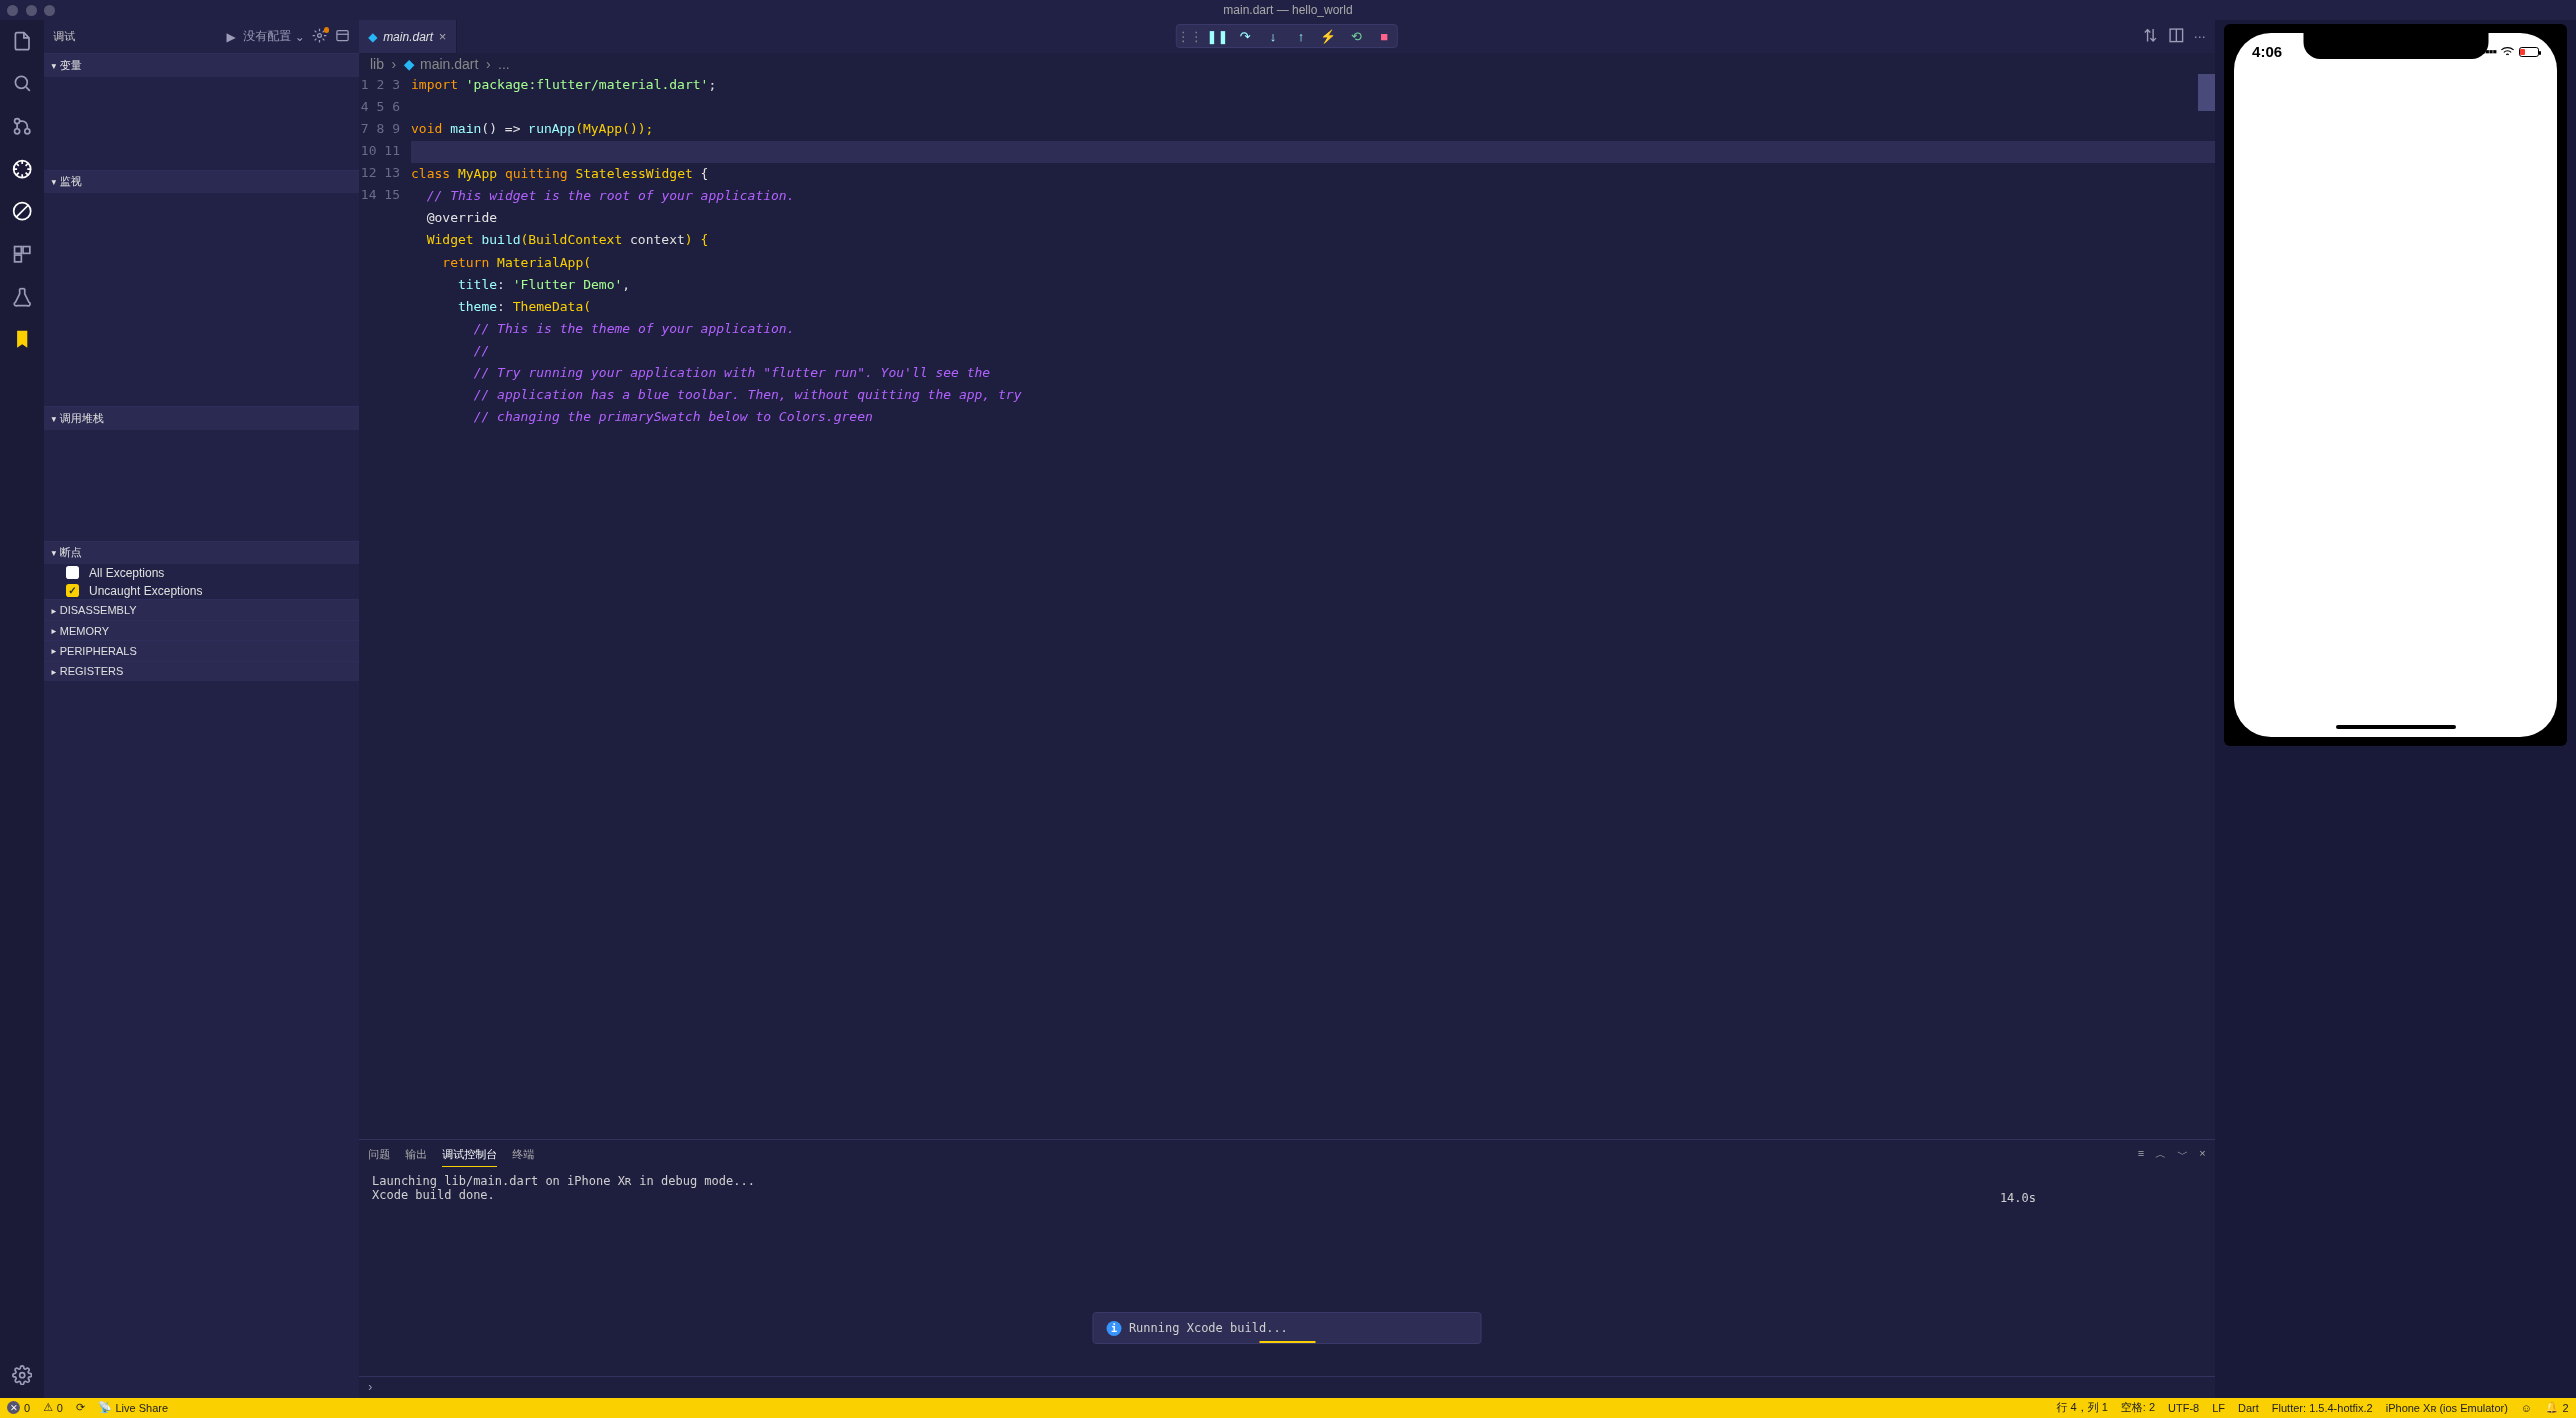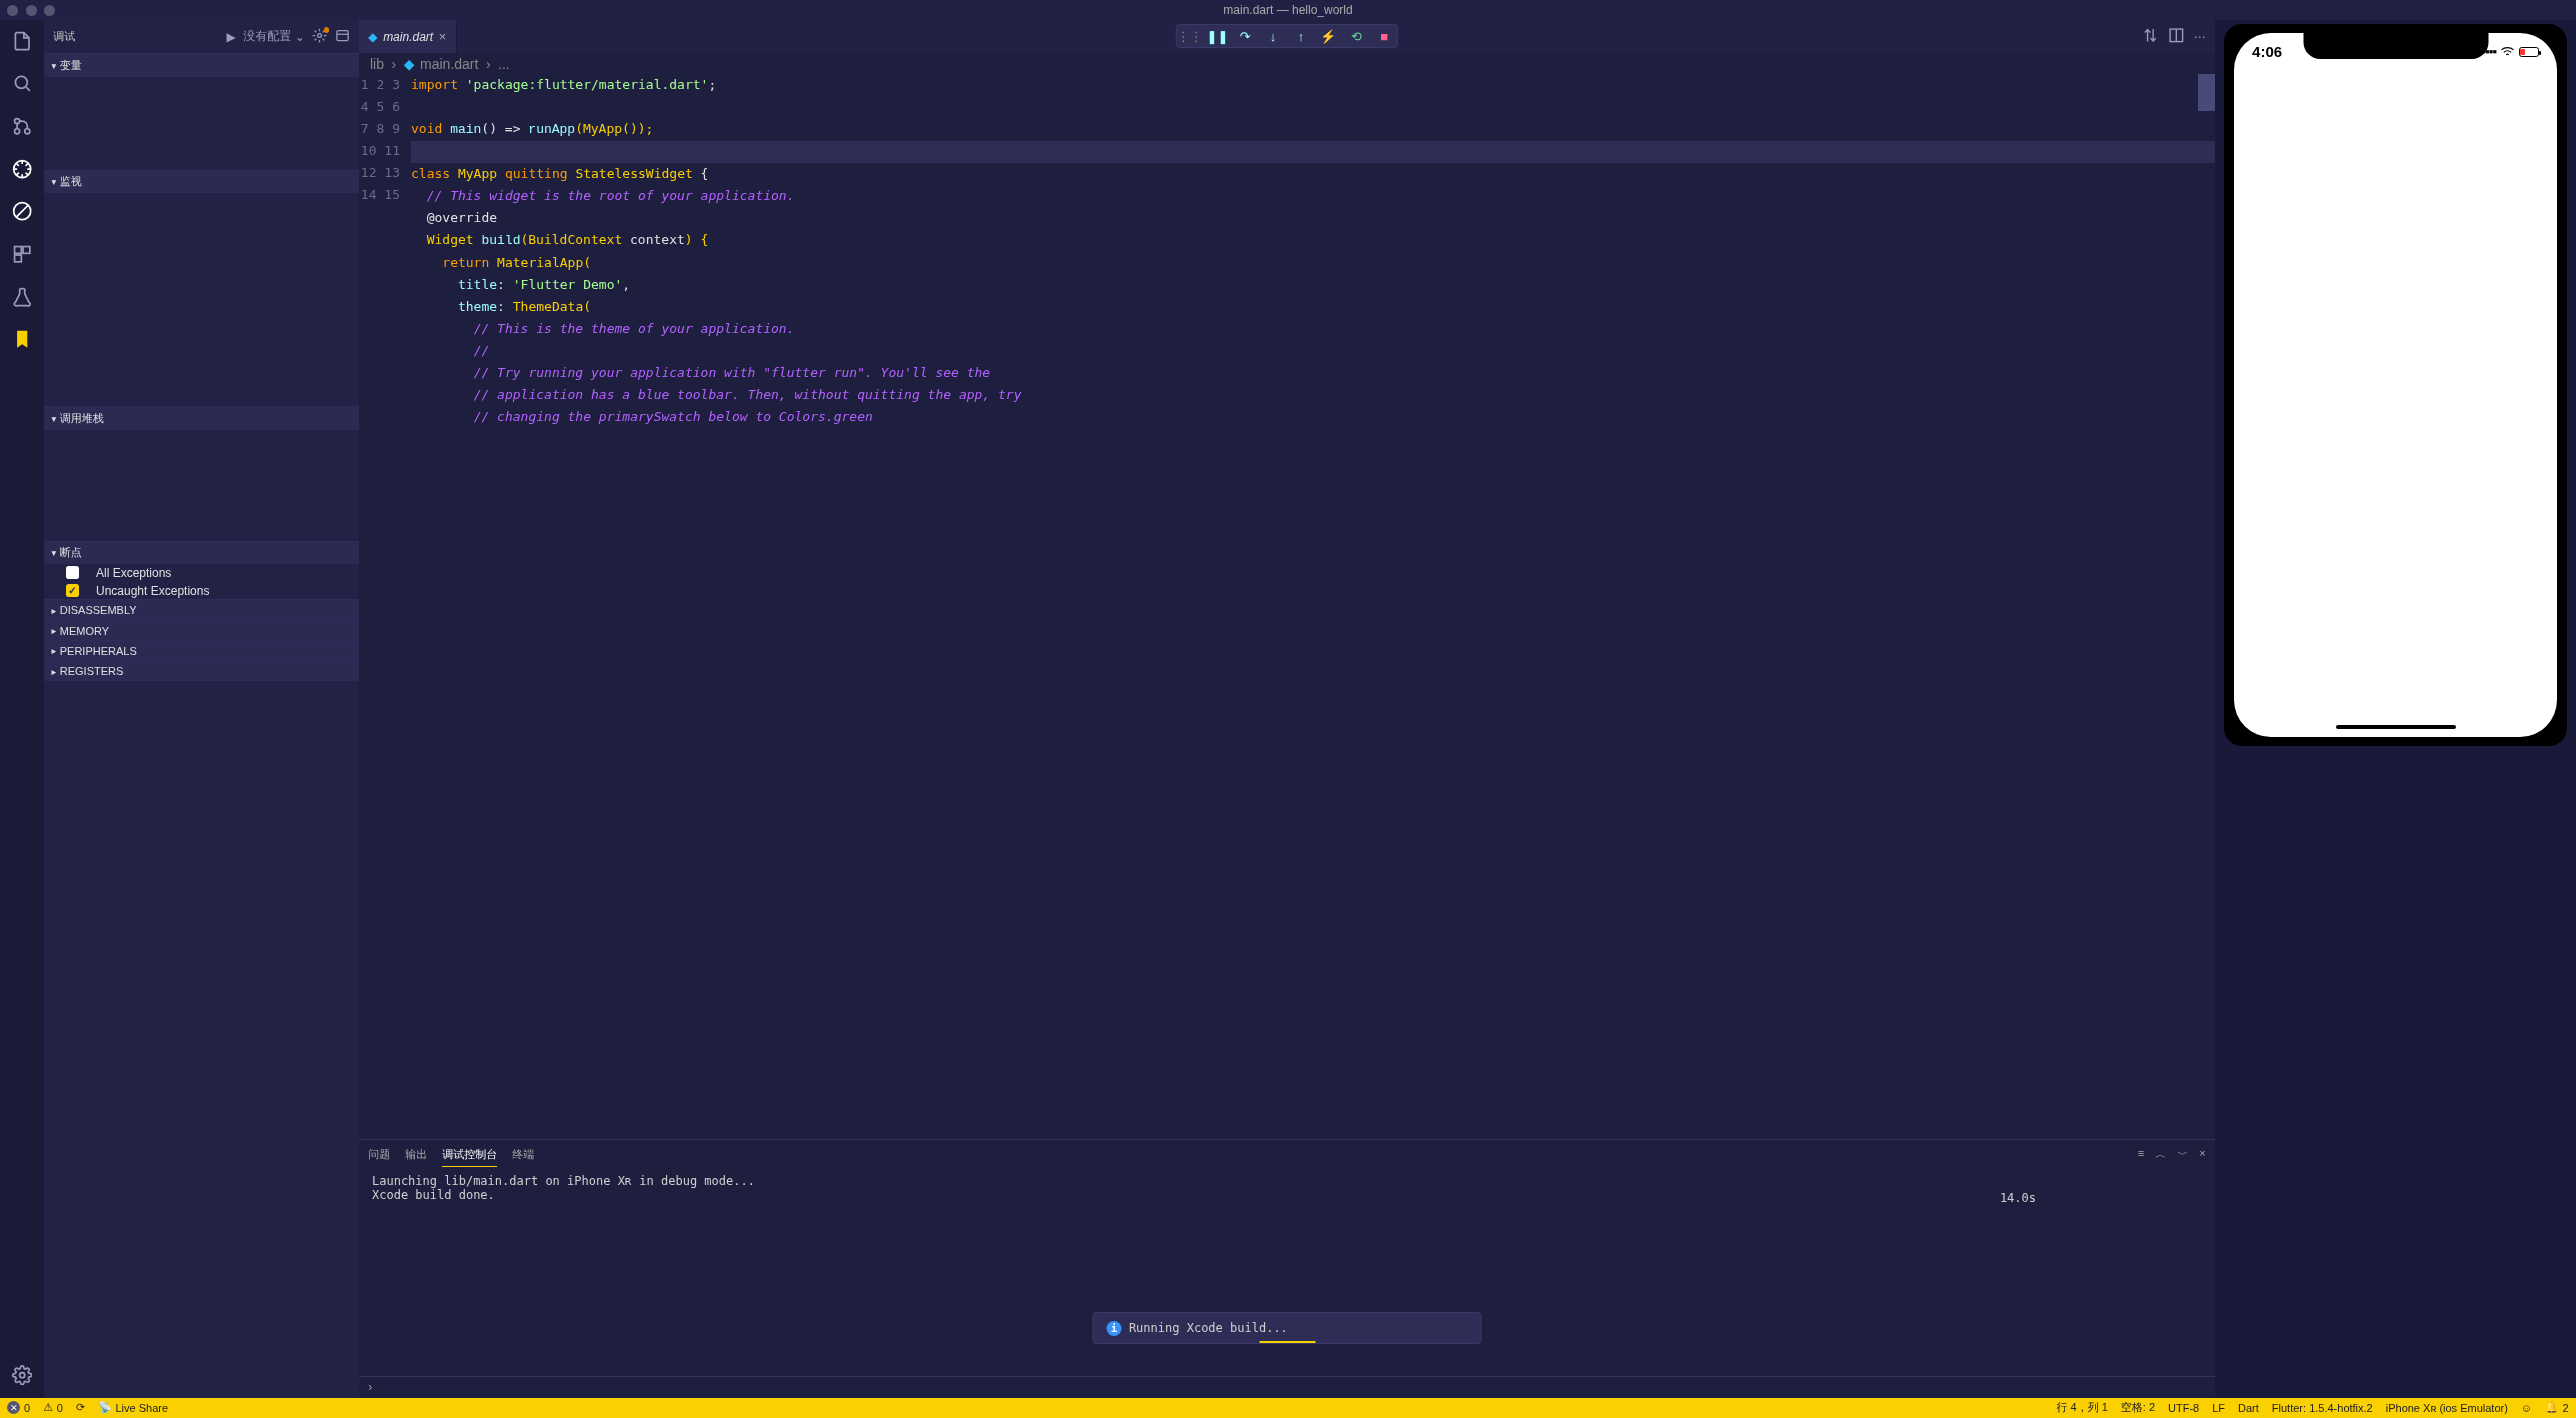--- a/index.html
+++ b/index.html
@@ -70,21 +70,21 @@
       padding: 3.7px 7.4px;
       font-size: 11px;
       display: flex; align-items: center; gap: 3.7px;
       cursor: pointer;
     }
     .panel-header .arrow { font-size: 9.3px; }
     .panel-body { background: #222246; min-height: 18.5px; }
     .sidebar .grow { flex:1; min-height: 93px; }
     .breakpoint-row {
       padding: 1.9px 7.4px 1.9px 22px;
-      display:flex; align-items:center; gap:17px;
+      display:flex; align-items:center; gap:10px;
     }
     .checkbox {
       width:13px; height:13px; background:#fff; border-radius:2.8px;
       display:flex; align-items:center; justify-content:center;
       font-size:10.2px; color:#333;
     }
     .checkbox.checked::after { content:"✓"; color:#333; font-weight:bold; }
     .editor-area {
       flex:1;
       display:flex; flex-direction:column;
@@ -213,21 +213,21 @@
     .simulator {
       width: 361px;
       display:flex; align-items:flex-start; justify-content:center;
       padding: 3.7px 9.3px 0 9.3px;
       background:#19193a;
     }
     .device {
       width: 343px;
       height: 722px;
       background:#000;
-      border-radius: 18px;
+      border-radius: 6px;
       padding: 9.3px;
       position: relative;
     }
     .screen {
       width:100%; height:100%;
       background:#fff;
       border-radius: 37px;
       position:relative;
       overflow:hidden;
     }

